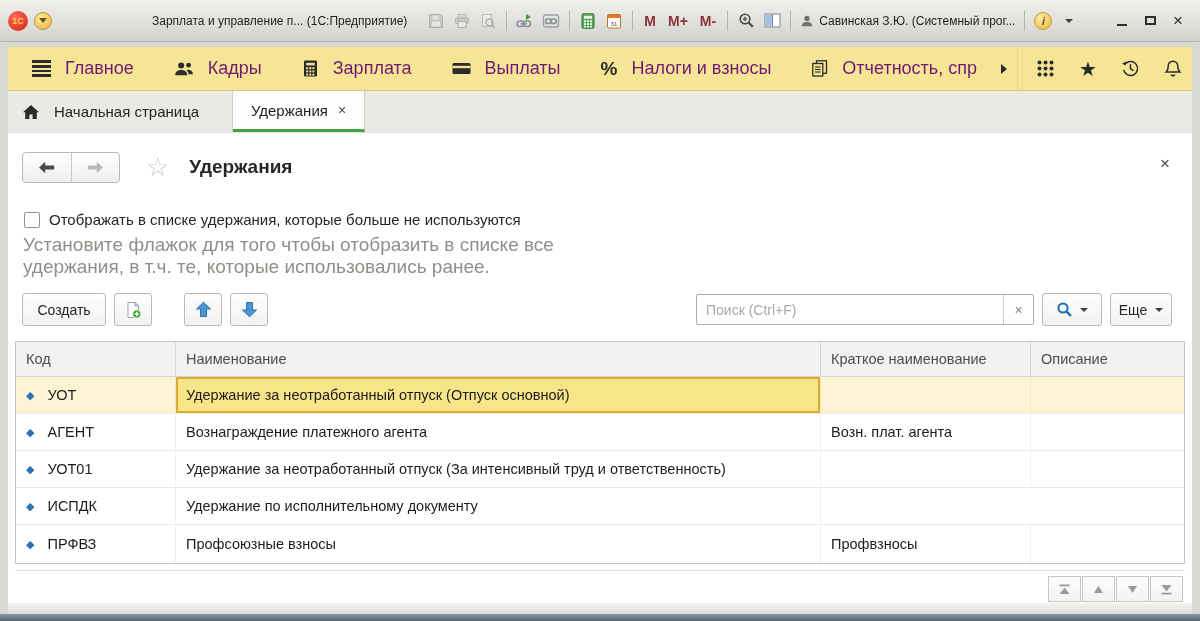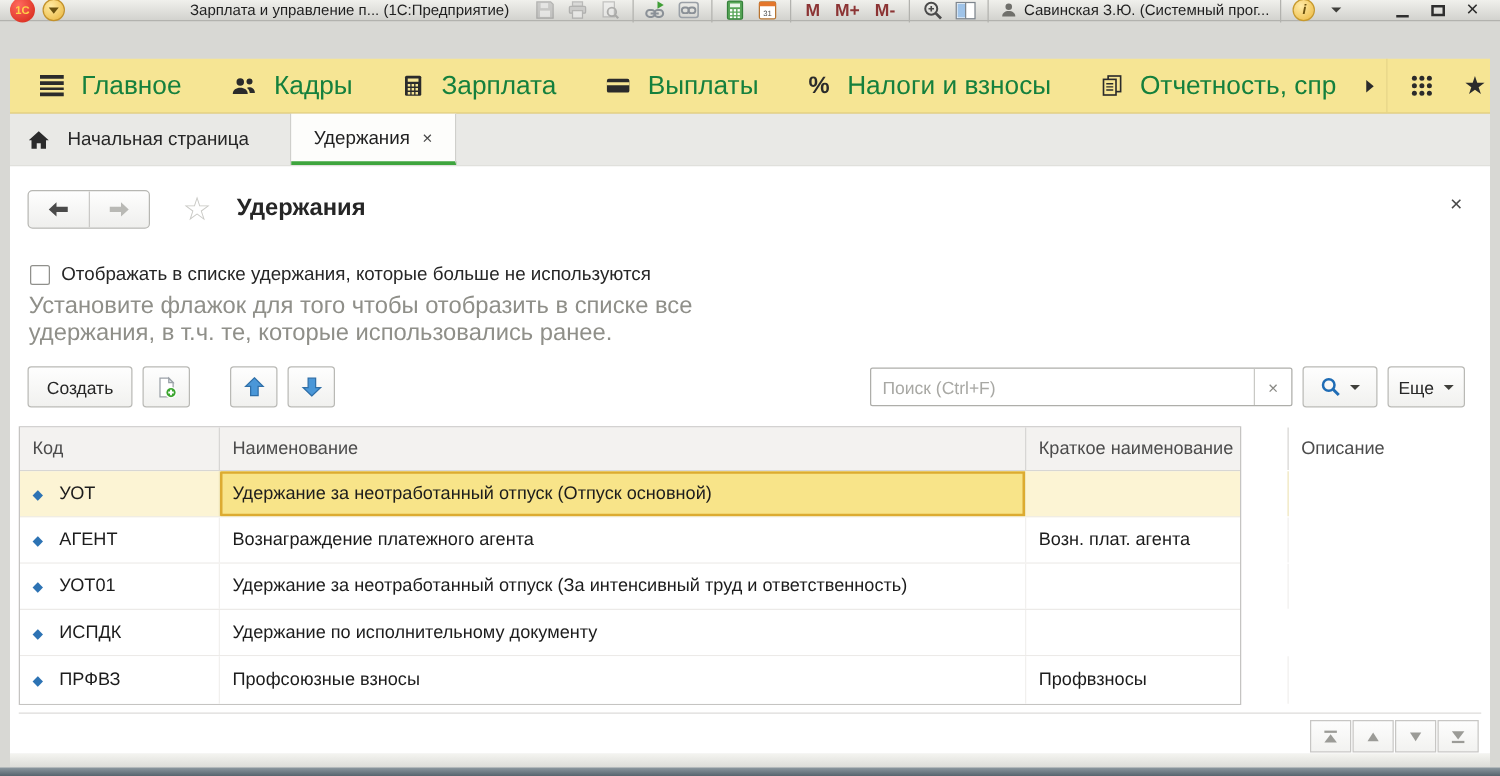--- a/index.html
+++ b/index.html
@@ -1,41 +1,41 @@
 <!DOCTYPE html>
 <html><head>
 <meta charset="utf-8">
 <style>
 *{margin:0;padding:0;box-sizing:border-box}
 html,body{width:1200px;height:621px;overflow:hidden}
 body{font-family:"Liberation Sans",sans-serif;background:#d8d8d4}
 #win{position:relative;width:1200px;height:621px;background:#d8d8d4}
 
 
-.titlebar{position:absolute;left:0;top:0;width:1200px;height:17px;background:linear-gradient(#f0f0ec,#d2d2ce);border-bottom:1px solid #b2b2ae;display:flex;align-items:center;padding:0 8px;color:#1f1f1f}
+.titlebar{position:absolute;left:0;top:0;width:1200px;height:42px;background:linear-gradient(#f0f0ec,#d2d2ce);border-bottom:1px solid #b2b2ae;display:flex;align-items:center;padding:0 8px;color:#1f1f1f}
 .logo1c{width:20px;height:20px;border-radius:50%;background:radial-gradient(circle at 35% 30%,#ff6a5e,#d32314);color:#ffd24a;font-size:9px;font-weight:bold;display:flex;align-items:center;justify-content:center;flex:none}
 .tb-dd{width:18px;height:18px;border-radius:50%;background:radial-gradient(circle at 35% 30%,#ffe9a0,#e9b53c);border:1px solid #c3922c;margin-left:6px;display:flex;align-items:center;justify-content:center;flex:none}
 .caret{width:0;height:0;border-left:4px solid transparent;border-right:4px solid transparent;border-top:5px solid #6b5210}
 .ddcaret{width:0;height:0;border-left:4px solid transparent;border-right:4px solid transparent;border-top:4px solid #3f3f3b}
 .tb-title{font-size:12px;margin:0 16px 0 100px;white-space:nowrap}
 .tb-ico{width:26px;height:24px;display:flex;align-items:center;justify-content:center;flex:none}
 .dis{opacity:.55;filter:grayscale(1)}
 .tb-sep{width:1px;height:20px;background:#b2b2ae;margin:0 5px;flex:none}
 .mbtn{color:#8c3434;font-weight:bold;font-size:14px;padding:0 6px;flex:none;white-space:nowrap}
 .tb-user{display:flex;align-items:center;gap:5px;font-size:12px;white-space:nowrap;margin:0 4px}
 .infoc{width:18px;height:18px;border-radius:50%;background:radial-gradient(circle at 35% 30%,#ffeaa6,#ecb83e);border:1px solid #c79a2e;color:#6b5210;font-weight:bold;font-style:italic;font-size:11px;display:flex;align-items:center;justify-content:center;flex:none}
 .winbtns{margin-left:auto;display:flex;align-items:center}
 .winbtn{width:28px;height:22px;display:flex;align-items:center;justify-content:center;font-size:17px;color:#2e2e2e}
 .minbar{width:10px;height:2px;background:#2e2e2e;margin-top:9px}
 .maxbox{width:11px;height:9px;border:2px solid #2e2e2e}
 
 
 .menubar{position:absolute;left:8px;top:47px;width:1184px;height:44px;background:#f6e594;border-bottom:1px solid #dbc87a;display:flex;align-items:center;padding-left:24px}
 .mi{display:flex;align-items:center;gap:14px;margin-right:40px;cursor:default}
-.mi .lbl{font-size:21px;color:#15803d;white-space:nowrap}
+.mi .lbl{font-size:18px;color:#701a75;white-space:nowrap}
 .ham{width:19px;display:flex;flex-direction:column;gap:2px}
 .ham div{height:2.6px;background:#2b2b2b}
 .pct{font-size:19px;font-weight:bold;color:#2b2b2b}
 .ovf{width:0;height:0;border-top:5px solid transparent;border-bottom:5px solid transparent;border-left:6px solid #2b2b2b;margin:0 10px 0 -18px}
 .menu-right{margin-left:auto;display:flex;align-items:center;gap:24px;padding:0 18px;border-left:1px solid #e6d588;height:100%}
 .star-f{font-size:20px;color:#2b2b2b;line-height:1}
 
 
 .tabbar{position:absolute;left:8px;top:91px;width:1184px;height:42px;background:#e9e9e6;display:flex;border-bottom:1px solid #e0e0dc}
 .tab-home{width:225px;display:flex;align-items:center;gap:14px;padding-left:14px;font-size:15px;color:#262626;border-right:1px solid #cfcfcb}
@@ -63,21 +63,21 @@
 .ibtn{width:38px;margin-left:8px}
 .gap32{margin-left:32px}
 .search-wrap{margin-left:auto;width:338px;height:31px;border:1px solid #aeaeaa;border-radius:2px;display:flex;align-items:center;background:#fff}
 .search-wrap input{flex:1;border:none;outline:none;font-family:"Liberation Sans",sans-serif;font-size:14px;padding:0 9px;color:#222;min-width:0;background:transparent}
 .search-wrap input::placeholder{color:#a8a8a4}
 .clr{width:30px;height:100%;border-left:1px solid #c9c9c5;display:flex;align-items:center;justify-content:center;color:#8a8a86;font-size:14px}
 .find-btn{width:60px;margin-left:8px;gap:7px}
 .more-btn{width:62px;margin-left:8px;gap:8px}
 
 
-.tbl{position:absolute;left:7px;top:208px;width:978px;border:1px solid #c5c4c2;background:#fff}
+.tbl{position:absolute;left:7px;top:208px;width:1170px;border:1px solid #c5c4c2;background:#fff}
 .thead{display:flex;height:35px;background:#f3f2f0;border-bottom:1px solid #d7d6d4}
 .th{padding:0 10px;display:flex;align-items:center;font-size:14.5px;color:#4c4c4c;border-right:1px solid #d7d6d4}
 .th:last-child{border-right:none}
 .c-code{width:160px;flex:none}
 .c-name{width:645px;flex:none}
 .c-short{width:210px;flex:none}
 .c-desc{flex:1}
 .trow{display:flex;height:37px;border-bottom:1px solid #eceae8;background:#fff}
 .trow:last-child{border-bottom:none;height:38px}
 .td{padding:0 10px;display:flex;align-items:center;font-size:14.5px;color:#1c1c1c;white-space:nowrap;overflow:hidden;border-right:1px solid #f1f0ee}

